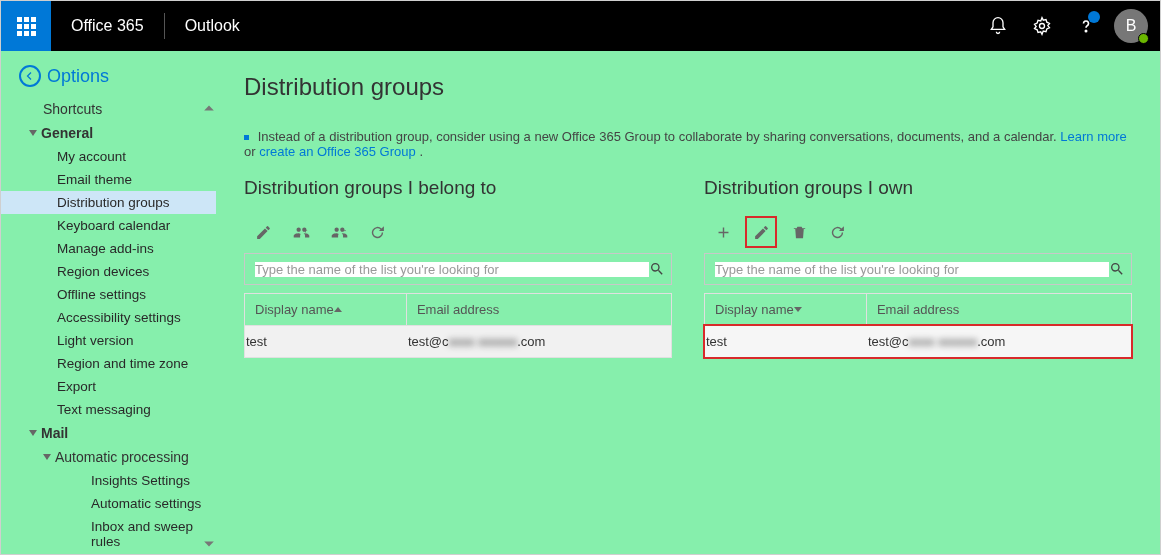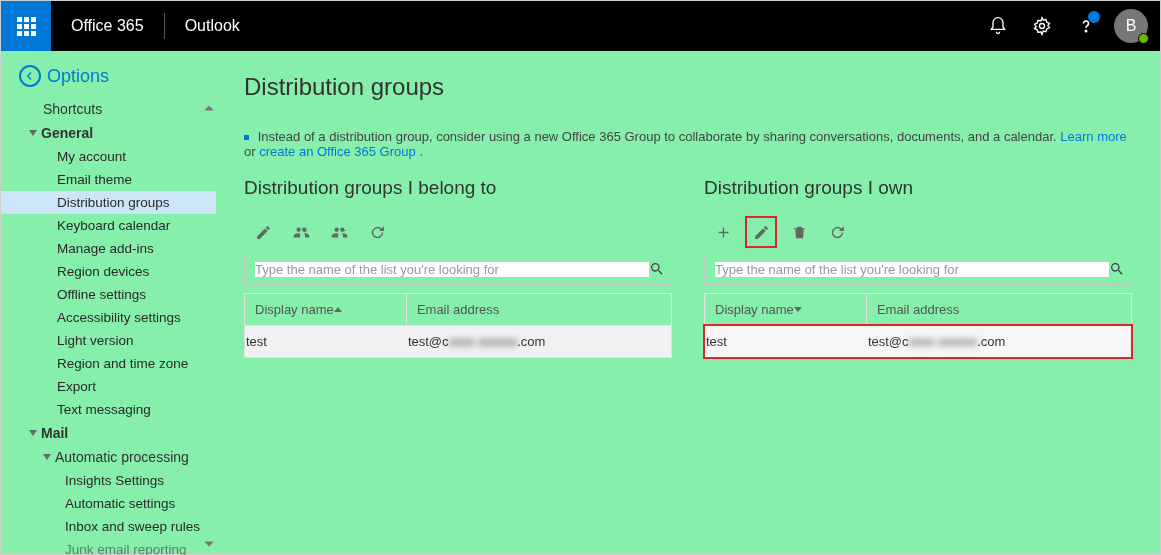--- a/index.html
+++ b/index.html
@@ -26,21 +26,21 @@
   .sidebar { width: 215px; padding: 14px 0 0 0; position: relative; }
   .back-row { display: flex; align-items: center; gap: 6px; padding: 0 0 10px 18px; color: #0078d7; font-size: 18px; }
   .back-circle { width: 22px; height: 22px; border: 2px solid #0078d7; border-radius: 50%; display: flex; align-items: center; justify-content: center; }
   .back-circle svg { width: 12px; height: 12px; stroke: #0078d7; }
   .tree { padding-left: 0; }
   .tree-head { font-weight: 400; padding: 4px 0 4px 42px; font-size: 14px; }
   .tree-parent { font-weight: 700; padding: 4px 0 4px 28px; display: flex; align-items: center; gap: 4px; font-size: 14px; }
   .tree-parent .tri, .tree-sub .tri { display: inline-block; width: 0; height: 0; border-left: 4px solid transparent; border-right: 4px solid transparent; border-top: 6px solid #666; transform: rotate(0deg); }
   .tree-sub { padding: 4px 0 4px 42px; display: flex; align-items: center; gap: 4px; font-size: 14px; }
   .tree-item { padding: 4px 0 4px 56px; font-size: 13.5px; color: #292929; cursor: pointer; }
-  .tree-item.indent2 { padding-left: 64px; }
+  .tree-item.indent2 { padding-left: 90px; }
   .tree-item.active { background: #cde6f7; }
   .scroll-up, .scroll-dn { position: absolute; right: 0; width: 14px; height: 14px; display:flex; align-items:center; justify-content:center; }
   .scroll-up { top: 50px; }
   .scroll-dn { bottom: 3px; }
   .scroll-up svg, .scroll-dn svg { width: 12px; height: 12px; fill: #777; }
   
   .content { flex: 1; padding: 22px 28px 0 28px; overflow: hidden; }
   h1.page-title { font-size: 24px; font-weight: 300; color: #333; margin-bottom: 28px; }
   .tip { font-size: 13px; color: #444; margin-bottom: 18px; }
   .tip .dot { display:inline-block; width:5px; height:5px; background:#0078d7; margin-right: 5px; vertical-align: middle; }

